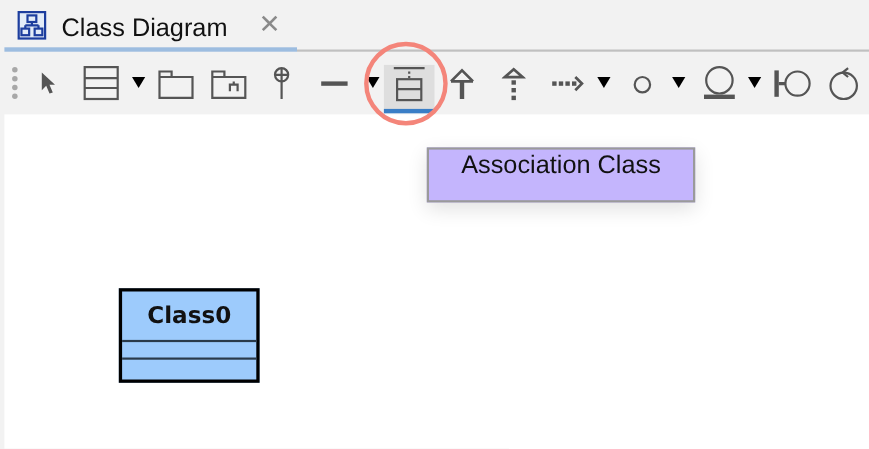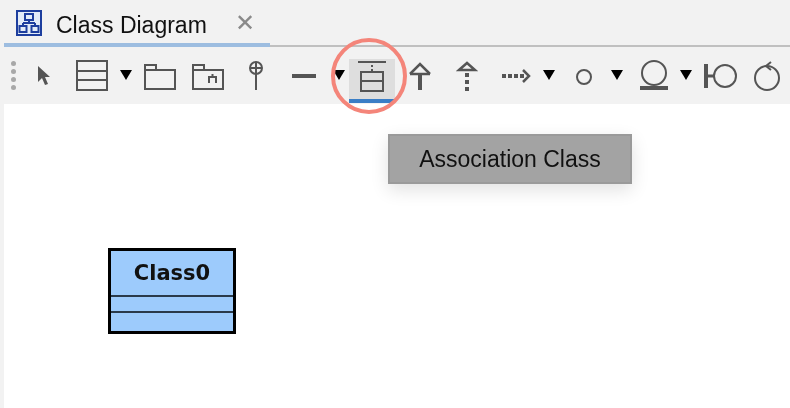--- a/index.html
+++ b/index.html
@@ -22,21 +22,21 @@
     .grip span { display: block; width: 5px; height: 5px; border-radius: 50%; background: #a8a8a8; margin: 0 0 3px 1px; }
     .dd { position: absolute; top: 22px; width: 0; height: 0; border-left: 6px solid transparent; border-right: 6px solid transparent; border-top: 10px solid #000; cursor: pointer; }
     .selected-bg { position: absolute; left: 349px; top: 11px; width: 46px; height: 43px; background: #dedede; }
     .selected-bar { position: absolute; left: 349px; top: 51px; width: 46px; height: 4px; background: #3a7ec6; }
     .highlight-ring { position: absolute; left: 331px; top: 38px; width: 76px; height: 76px; border: 4px solid #f4857a; border-radius: 50%; pointer-events: none; }
 
     
     .canvas { position: absolute; left: 4px; top: 104px; width: 786px; height: 304px; background: #ffffff; }
 
     
-    .tooltip { position: absolute; left: 388px; top: 134px; width: 244px; height: 50px; background: #a3a3a3; border: 2px solid #9a9a9a; box-shadow: 0 6px 18px rgba(0,0,0,0.12); display: flex; align-items: center; justify-content: center; }
+    .tooltip { position: absolute; left: 388px; top: 134px; width: 244px; height: 50px; background: #c4b5fd; border: 2px solid #9a9a9a; box-shadow: 0 6px 18px rgba(0,0,0,0.12); display: flex; align-items: flex-start; justify-content: center; }
     .tooltip span { font-size: 23px; color: #111; white-space: nowrap; }
 
     
     .uml { position: absolute; width: 128px; height: 86px; border: 3px solid #000; background: #9dcbfc; cursor: move; }
     .uml .name { position: absolute; left: 0; right: 0; top: 0; height: 44px; display: flex; align-items: center; justify-content: center; font-family: "DejaVu Sans", sans-serif; font-weight: bold; font-size: 21px; color: #111; }
     .uml .sep1 { position: absolute; left: 0; right: 0; top: 44px; height: 2px; background: #2a3a4a; }
     .uml .sep2 { position: absolute; left: 0; right: 0; top: 60px; height: 2px; background: #2a3a4a; }
     .uml .attrs { position: absolute; left: 0; right: 0; top: 46px; height: 14px; }
     .uml .ops { position: absolute; left: 0; right: 0; top: 62px; bottom: 0; }
   </style>
@@ -181,21 +181,21 @@
 
     <div class="tb" style="left:750px;width:34px;">
       <svg width="30" height="34" viewBox="0 0 30 34">
         <circle cx="15" cy="19" r="12" fill="none" stroke="#555" stroke-width="2"></circle>
         <path d="M19 3 L14 7 L19 11" fill="none" stroke="#555" stroke-width="2"></path>
       </svg>
     </div>
   </div>
 
   <div class="canvas">
-    <div class="uml" style="left:104px;top:144px;">
+    <div class="uml" style="left:104px;top:158px;">
       <div class="name">Class0</div>
       <div class="sep1"></div>
       <div class="attrs"></div>
       <div class="sep2"></div>
       <div class="ops"></div>
     </div>
 
   </div>
 
   <div class="tooltip">

